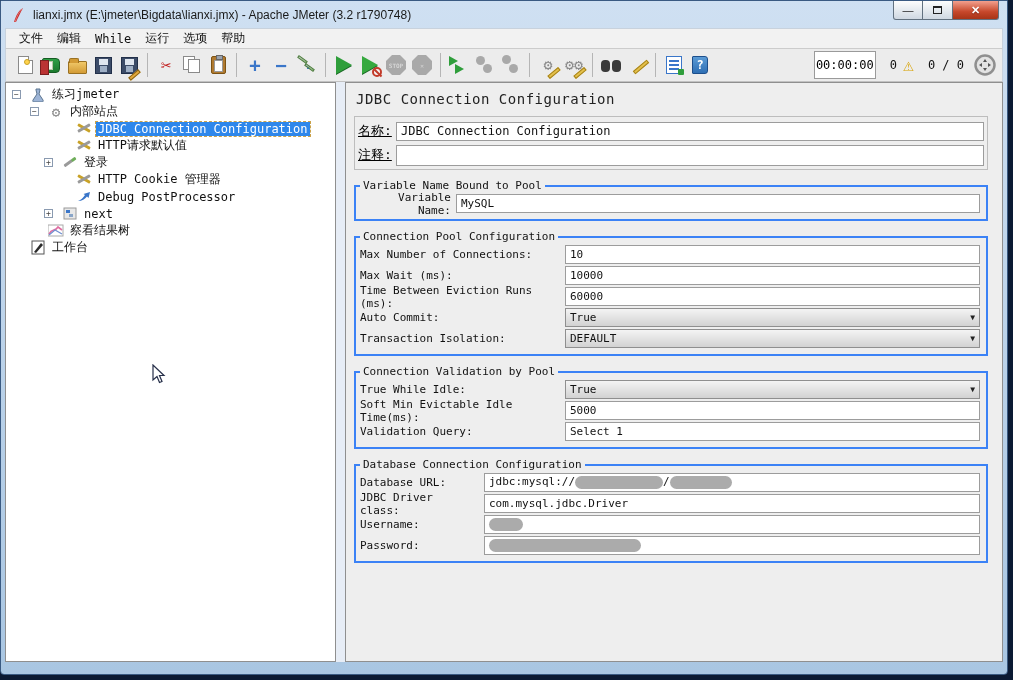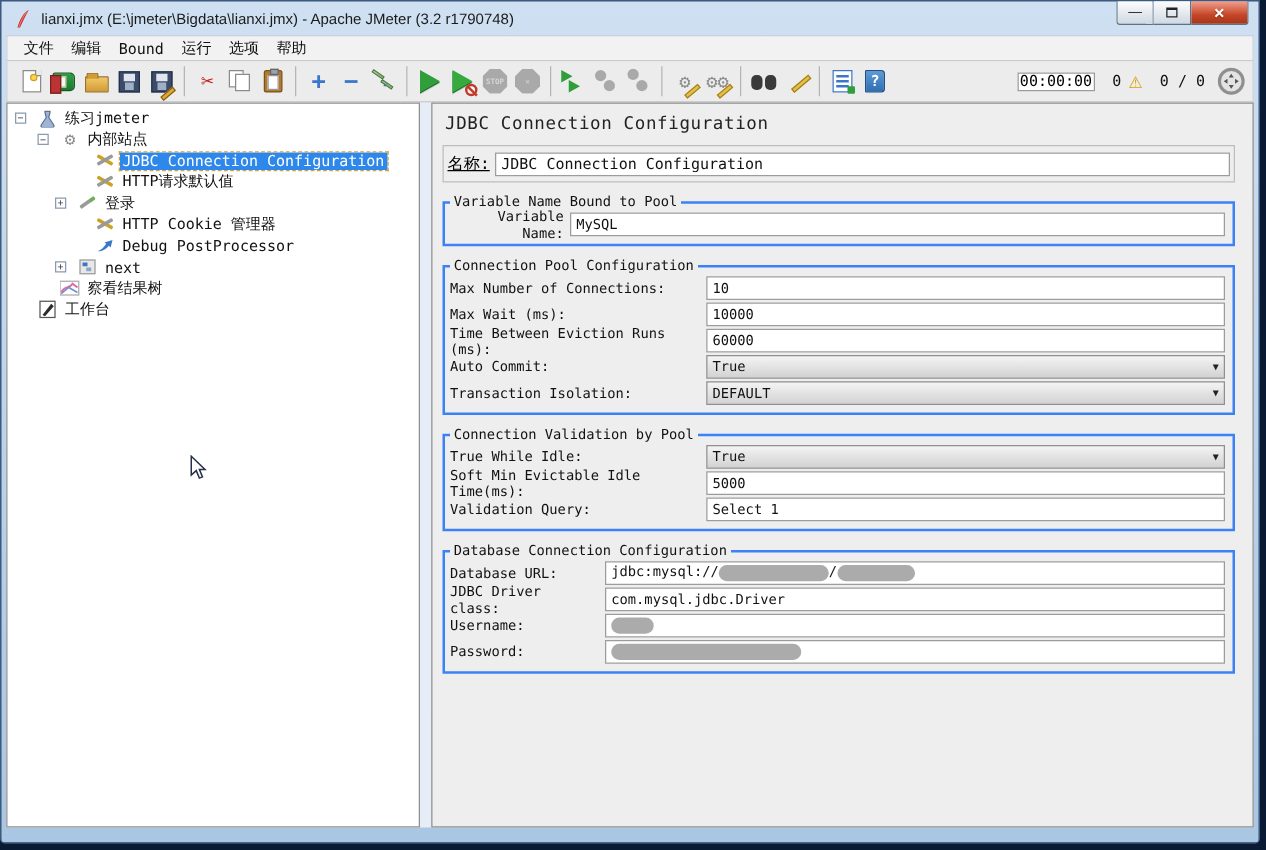--- a/index.html
+++ b/index.html
@@ -84,21 +84,21 @@
   .binos { position:relative; width:20px; height:14px; margin-top:4px; }
   .binos:before, .binos:after { content:""; position:absolute; top:0; width:9px; height:12px; background:#3a3a3a; border-radius:4px; }
   .binos:before { left:0; } .binos:after { right:0; }
   .fnhelper { width:16px; height:18px; background:#fff; border:1px solid #3a76c9; position:relative; }
   .fnhelper:before { content:""; position:absolute; left:2px; top:3px; right:2px; height:2px; background:#3a76c9;
     box-shadow:0 4px 0 #3a76c9, 0 8px 0 #3a76c9; }
   .fnhelper:after { content:""; position:absolute; right:-3px; bottom:-2px; width:6px; height:6px; background:#2f9e3b; border-radius:1px; }
   .helpbook { width:16px; height:18px; background:linear-gradient(#5b9bd5,#2f6fb4); border:1px solid #1d4f8c;
     border-radius:1px 3px 3px 1px; color:#fff; font-size:12px; font-weight:bold;
     display:flex; align-items:center; justify-content:center; }
-  .timerbox { width:62px; height:15px; background:#fff; border:1px solid #9a9a9a; font-size:12px;
+  .timerbox { width:62px; height:28px; background:#fff; border:1px solid #9a9a9a; font-size:12px;
     display:flex; align-items:center; justify-content:center; margin-left:auto; }
   .tcount { font-size:12px; color:#111; margin:0 6px; }
   .warn { color:#d8a200; font-size:18px; line-height:1; margin-right:4px; }
   .autoscroll { margin-left:4px; }
 
   
   .content { display:flex; height:580px; margin:0 4px; }
   .tree-panel { width:331px; background:#fff; border:1px solid #8f8f8f; position:relative; padding-top:3px; }
   .divider { width:9px; background:#e7edf6; }
   .form-panel { flex:1; background:#eeeeee; border:1px solid #8f8f8f; padding:4px 14px 0 8px; overflow:hidden; }
@@ -153,21 +153,21 @@
       <div class="winbtn max">
           <span class="maxglyph"></span>
         </div>
       <div class="winbtn close">✕</div>
     </div>
   </div>
 
   <div class="menubar">
     <span class="menu-item">文件</span>
     <span class="menu-item">编辑</span>
-    <span class="menu-item">Bound</span>
+    <span class="menu-item">While</span>
     <span class="menu-item">运行</span>
     <span class="menu-item">选项</span>
     <span class="menu-item">帮助</span>
   </div>
 
   <div class="toolbar">
     <div class="tbtn">
         <span class="page">
           <span class="dogear"></span>
           <span class="newdot"></span>
@@ -408,20 +408,24 @@
     <div class="divider"></div>
 
     <div class="form-panel">
       <div class="form-title">JDBC Connection Configuration</div>
 
       <div class="name-box">
         <div class="nrow">
           <span class="nlabel">名称:</span>
           <input class="tfield" style="font-size: 12px;" readonly="" value="JDBC Connection Configuration">
         </div>
+        <div class="nrow">
+          <span class="nlabel">注释:</span>
+          <input class="tfield" style="height: 21px;" readonly="" value="">
+        </div>
       </div>
 
       <fieldset>
         <legend>Variable Name Bound to Pool</legend>
         <div class="frow">
           <span class="flabel w-var">Variable Name:</span>
           <input class="tfield" readonly="" value="MySQL" style="">
         </div>
       </fieldset>
 

